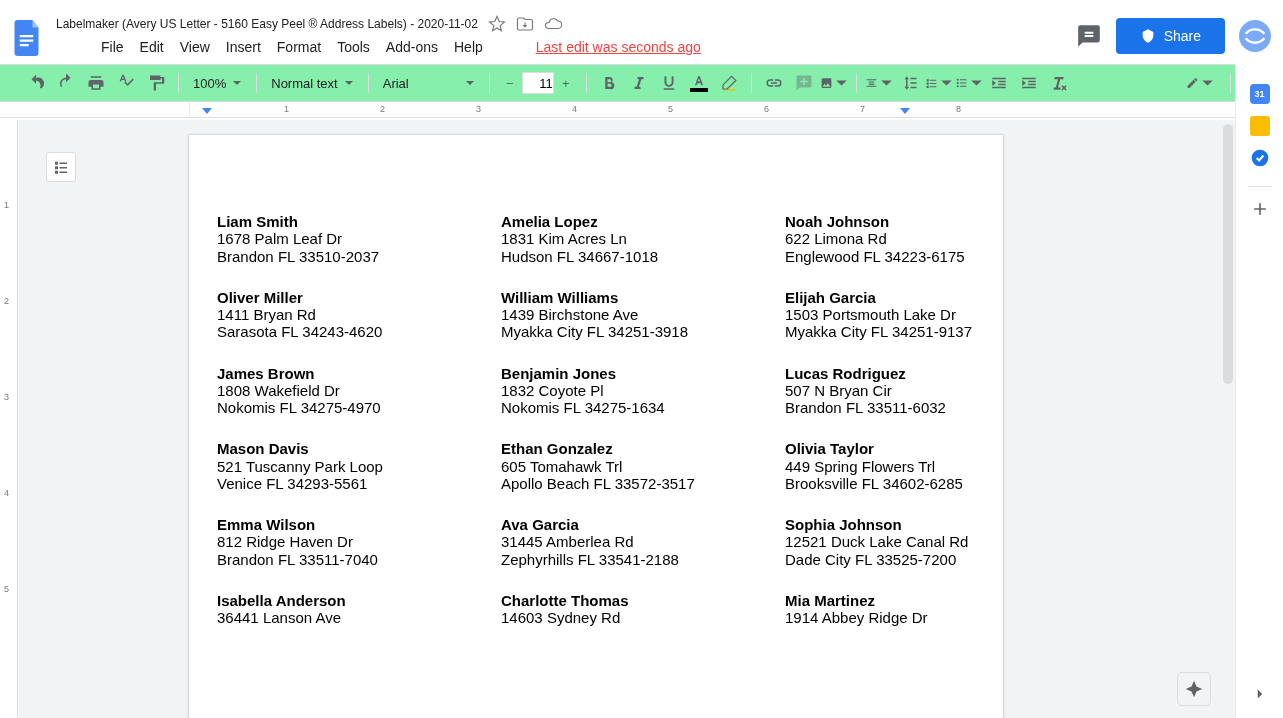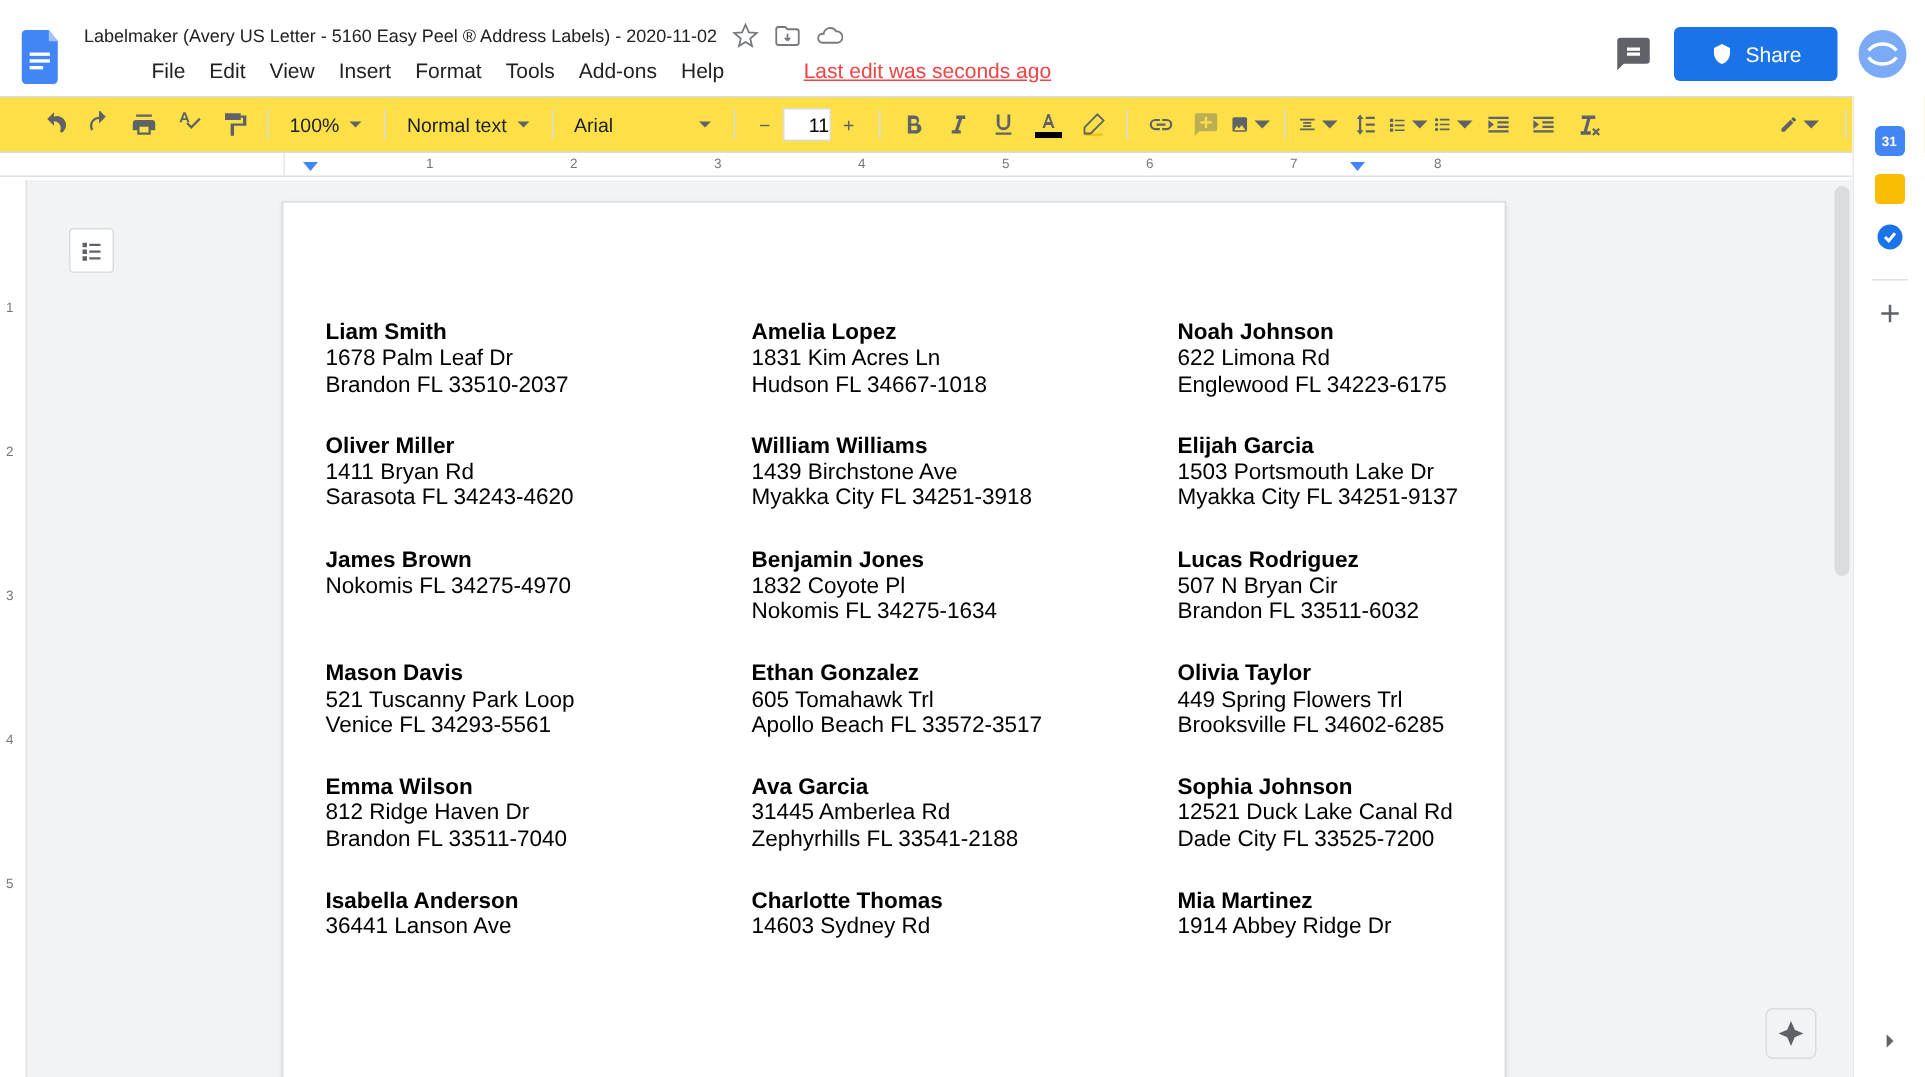--- a/index.html
+++ b/index.html
@@ -67,21 +67,21 @@
     width:32px;height:32px;border-radius:50%;
     background:#7baaf7;
     display:flex;align-items:center;justify-content:center;
   }
 
   
   .toolbar {
     height:38px;
     border-top:1px solid #dadce0;
     border-bottom:1px solid #dadce0;
-    background:#fde047;
+    background:#86efac;
     display:flex; align-items:center;
     padding:0 10px 0 22px;
     gap:2px;
     font-size:13px;
     color:#5f6368;
   }
   .tb-btn {
     width:28px;height:28px;
     display:flex;align-items:center;justify-content:center;
     border-radius:4px; cursor:pointer;
@@ -483,20 +483,21 @@
             <div>1439 Birchstone Ave</div>
             <div>Myakka City FL 34251-3918</div>
           </div>
           <div class="label">
             <div class="name">Elijah Garcia</div>
             <div>1503 Portsmouth Lake Dr</div>
             <div>Myakka City FL 34251-9137</div>
           </div>
           <div class="label">
             <div class="name">James Brown</div>
+            <div>1808 Wakefield Dr</div>
             <div>Nokomis FL 34275-4970</div>
           </div>
           <div class="label">
             <div class="name">Benjamin Jones</div>
             <div>1832 Coyote Pl</div>
             <div>Nokomis FL 34275-1634</div>
           </div>
           <div class="label">
             <div class="name">Lucas Rodriguez</div>
             <div>507 N Bryan Cir</div>

